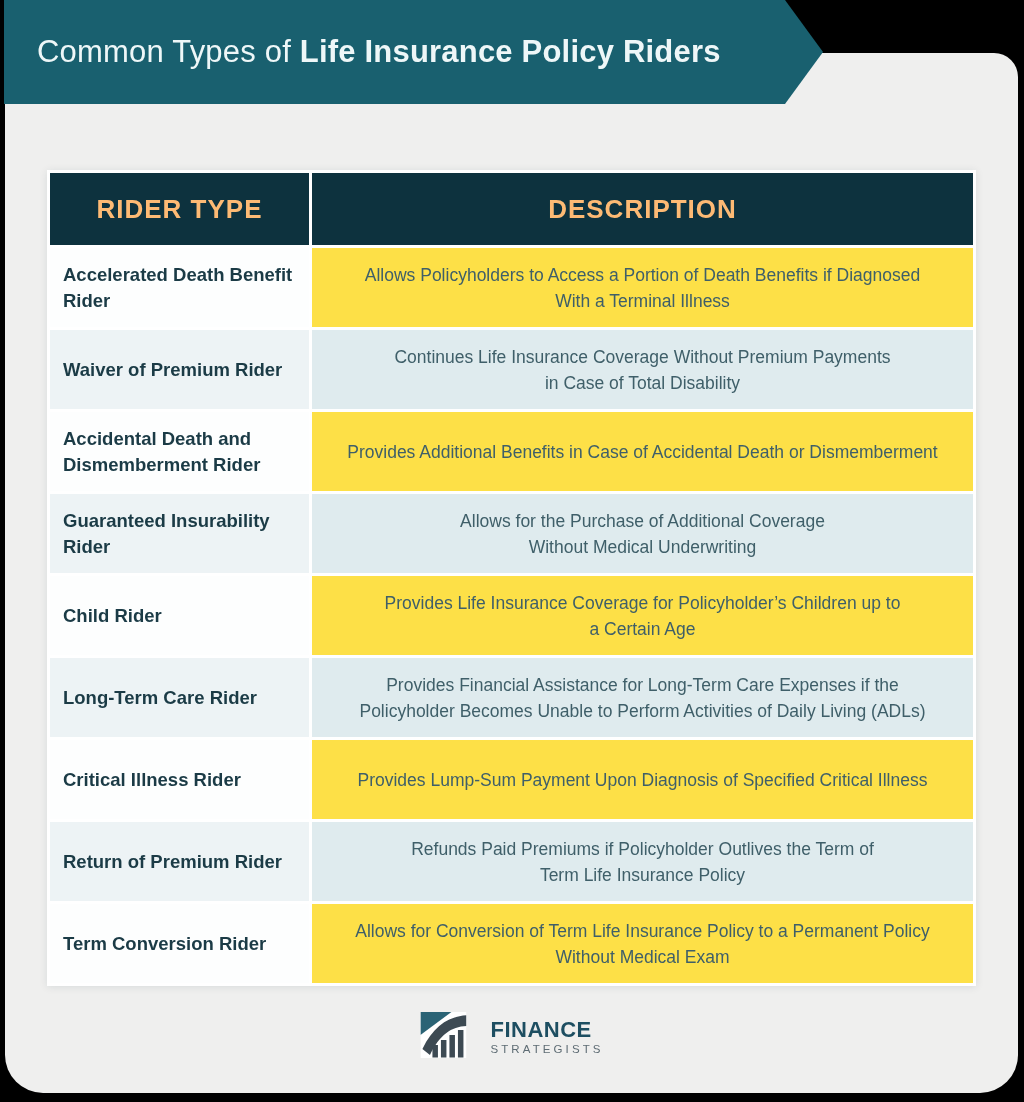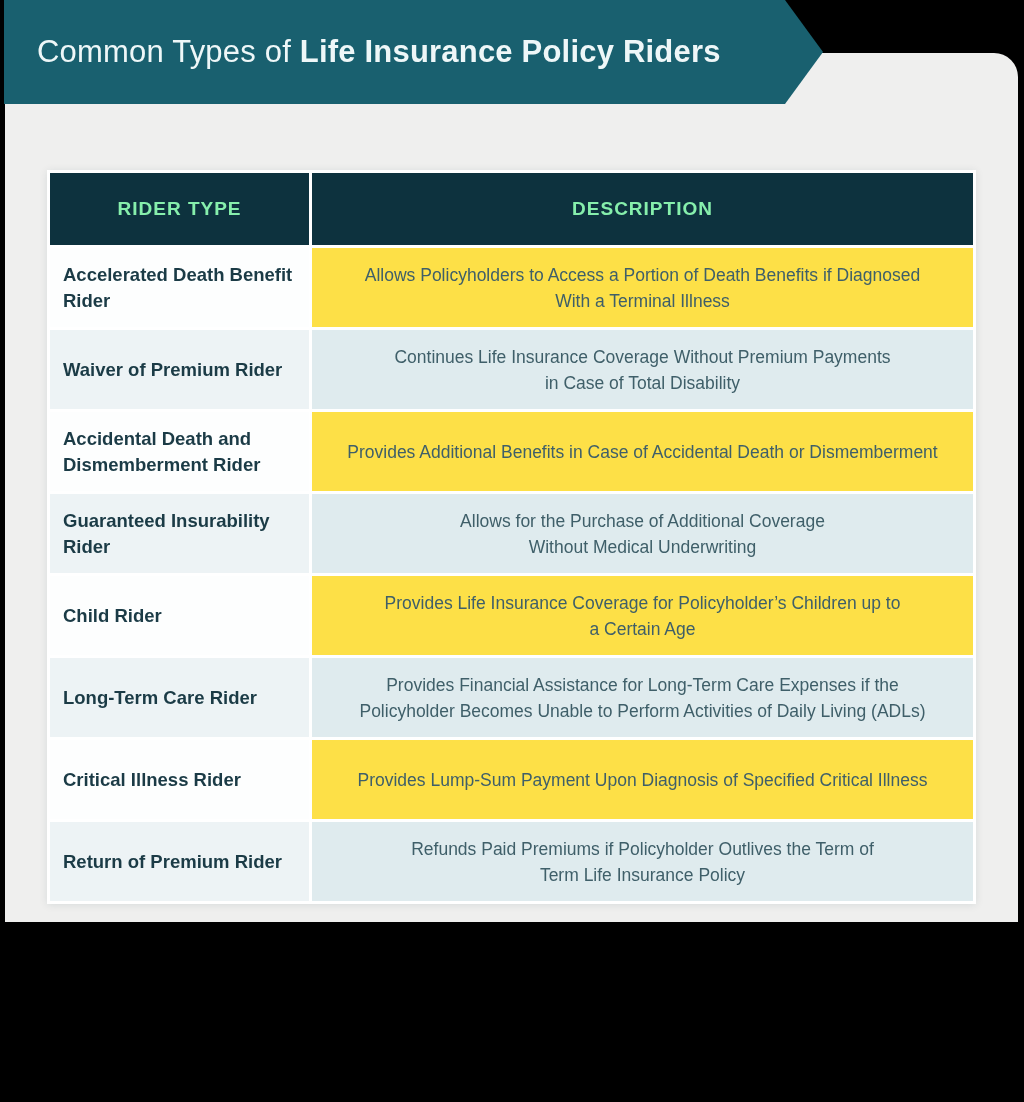--- a/index.html
+++ b/index.html
@@ -3,21 +3,21 @@
 <meta charset="utf-8">
 <style>
   html, body { margin: 0; padding: 0; }
   body {
     width: 1024px; height: 1102px;
     background: #000;
     font-family: "Liberation Sans", sans-serif;
   }
   .page {
     position: relative;
-    width: 1024px; height: 922px;
+    width: 1024px; height: 1102px;
     background: #000;
     overflow: hidden;
   }
   
   .card {
     position: absolute;
     left: 5px; top: 53px;
     width: 1013px; height: 1040px;
     background: #efefee;
     border-radius: 28px 24px 38px 38px;
@@ -49,22 +49,22 @@
     border-collapse: separate;
     border-spacing: 3px;
     table-layout: fixed;
     background: #fff;
     box-shadow: 0 1px 8px rgba(12, 49, 61, 0.10);
   }
   .riders col.c-type { width: 259px; }
   .riders col.c-desc { width: 661px; }
   .riders th {
     background: #0d323e;
-    color: #86efac;
-    font-size: 19px; font-weight: 700;
+    color: #fdba74;
+    font-size: 26px; font-weight: 700;
     letter-spacing: 1px;
     height: 70px;
     text-align: center;
     vertical-align: middle;
   }
   .riders td {
     height: 79px;
     vertical-align: middle;
     box-sizing: border-box;
   }
@@ -162,20 +162,25 @@
 Policyholder Becomes Unable to Perform Activities of Daily Living (ADLs)</td>
       </tr>
       <tr>
         <td class="type">Critical Illness Rider</td>
         <td class="desc">Provides Lump-Sum Payment Upon Diagnosis of Specified Critical Illness</td>
       </tr>
       <tr>
         <td class="type">Return of Premium Rider</td>
         <td class="desc">Refunds Paid Premiums if Policyholder Outlives the Term of
 Term Life Insurance Policy</td>
+      </tr>
+      <tr>
+        <td class="type">Term Conversion Rider</td>
+        <td class="desc">Allows for Conversion of Term Life Insurance Policy to a Permanent Policy
+Without Medical Exam</td>
       </tr>
     </tbody>
   </table>
 
   <div class="logo">
     <span>
       <svg width="46" height="46" viewBox="0 0 46 46" aria-hidden="true">
         <rect x="0" y="0" width="46" height="46" fill="#ffffff"></rect>
         <polygon points="0,0 31,0 0,23" fill="#2a6375"></polygon>
         <path d="M2,37 C13,14 28,4.5 46,3.2 L46,14 C31,14.5 19,23 9.5,43 Z" fill="#3d4a53"></path>

